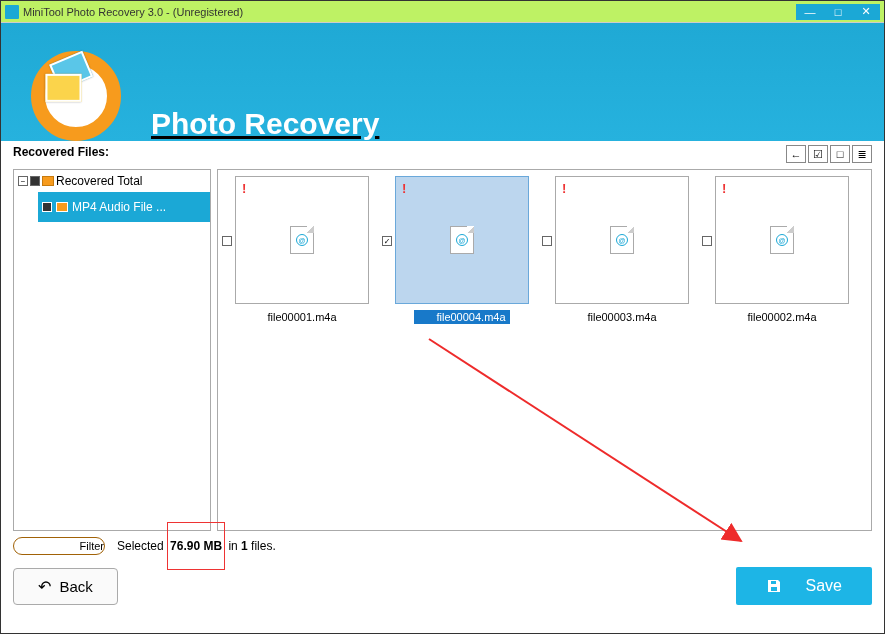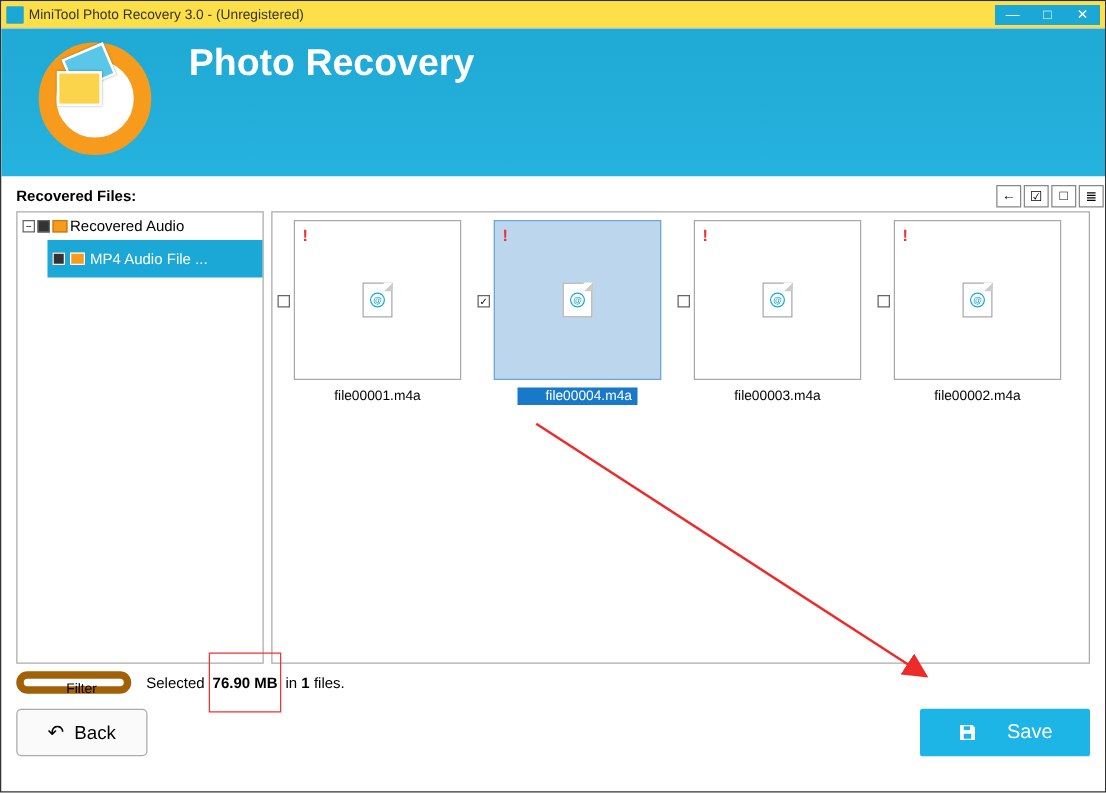--- a/index.html
+++ b/index.html
@@ -1,38 +1,38 @@
 <!DOCTYPE html>
 <html><head>
   <meta charset="utf-8">
   <style>
     * { box-sizing: border-box; margin: 0; padding: 0; font-family: Arial, sans-serif; }
     body { width: 885px; height: 634px; border: 1px solid #333; background: #fff; overflow: hidden; position: relative; }
 
     
-    .titlebar { height: 22px; background: #fde047; display: flex; align-items: center; padding: 0 4px; font-size: 11px; color: #333; border-bottom: 1px solid #ccc; }
+    .titlebar { height: 22px; background: #bef264; display: flex; align-items: center; padding: 0 4px; font-size: 11px; color: #333; border-bottom: 1px solid #ccc; }
     .titlebar-icon { width: 14px; height: 14px; background: #1ba8d6; margin-right: 4px; border-radius: 1px; }
     .titlebar-title { flex: 1; }
     .win-controls { display: flex; gap: 0; }
     .win-btn { width: 28px; height: 16px; background: #1ba8d6; color: #fff; font-size: 11px; display: flex; align-items: center; justify-content: center; cursor: pointer; }
 
     
-    .header { height: 118px; background: linear-gradient(#1fa9d5, #26b2de); display: flex; align-items: flex-start; padding: 11px 30px; position: relative; }
+    .header { height: 118px; background: linear-gradient(#1fa9d5, #26b2de); display: flex; align-items: flex-end; padding: 0 30px; position: relative; text-decoration: underline; }
     .logo-wrap { width: 90px; height: 90px; position: relative; margin-right: 30px; }
     .lifering { width: 90px; height: 90px; border-radius: 50%; background: #fff; border: 14px solid #f79b1d; position: absolute; }
     .lifering::before, .lifering::after { content: ""; position: absolute; background: #fff; border-radius: 2px; }
     .photos { position: absolute; width: 55px; height: 55px; top: 5px; left: 18px; transform: rotate(-8deg); }
     .photo { position: absolute; border: 2px solid #fff; box-shadow: 0 0 2px rgba(0,0,0,.3); }
     .p1 { width: 36px; height: 28px; background: #5ac6e8; top: 0; left: 6px; transform: rotate(-15deg); }
     .p2 { width: 36px; height: 28px; background: #fbd44b; top: 16px; left: -4px; transform: rotate(8deg); }
     .header-title { font-size: 30px; font-weight: bold; color: #fff; }
     .register-btn { margin-left: 160px; margin-top: 60px; padding: 4px 12px; border: 1px solid #fff; color: #fff; font-size: 12px; border-radius: 2px; background: transparent; cursor: pointer; position: absolute; left: 300px; top: 90px; }
 
     
-    .mid { padding: 4px 1px 0 12px; display: flex; align-items: center; justify-content: space-between; height: 28px; }
+    .mid { padding: 4px 12px 0 12px; display: flex; justify-content: space-between; height: 28px; }
     .section-label { font-size: 12px; font-weight: bold; }
     .view-controls { display: flex; gap: 2px; }
     .view-btn { width: 20px; height: 18px; border: 1px solid #888; background: #fff; cursor: pointer; display: flex; align-items: center; justify-content: center; font-size: 11px; }
 
     
     .content { display: flex; padding: 0 12px; gap: 6px; height: 362px; }
     .sidebar { width: 198px; border: 1px solid #aaa; background: #fff; font-size: 12px; }
     .tree-root { padding: 4px 4px; display: flex; align-items: center; gap: 2px; }
     .tree-toggle { width: 10px; height: 10px; border: 1px solid #666; font-size: 8px; display: flex; align-items: center; justify-content: center; }
     .tree-check { width: 10px; height: 10px; border: 1px solid #666; background: #333; display: inline-block; }
@@ -51,21 +51,21 @@
     .file-glyph::before { content: ""; position: absolute; top: -1px; right: -1px; width: 7px; height: 7px; background: linear-gradient(135deg,#fff 50%,#ccc 50%); }
     .file-glyph-inner { width: 12px; height: 12px; border: 1.5px solid #1ba8d6; border-radius: 50%; display: flex; align-items: center; justify-content: center; color: #1ba8d6; font-size: 7px; font-weight: bold; }
     .file-name { font-size: 11px; margin-top: 6px; padding: 1px 4px; }
     .file-name.selected { background: #1879c9; color: #fff; padding-left: 22px; }
 
     
     .arrow { position: absolute; top: 330px; left: 420px; pointer-events: none; }
 
     
     .status { display: flex; align-items: center; padding: 6px 12px 0 12px; font-size: 12px; gap: 12px; }
-    .filter-btn { width: 92px; height: 18px; border: 6px solid #a16207; border-radius: 10px; background: #fff; font-size: 11px; text-align: left; line-height: 16px; cursor: pointer; padding-left: 34px; }
+    .filter-btn { width: 92px; height: 18px; border: 1px solid #a16207; border-radius: 10px; background: #fff; font-size: 11px; text-align: right; line-height: 16px; cursor: pointer; padding-left: 34px; }
     .status-mid { flex: 1; }
     .hl-box { border: 1px solid #e33; padding: 16px 2px; }
 
     
     .bottom { display: flex; justify-content: space-between; align-items: center; padding: 12px 12px; }
     .back-btn { border: 1px solid #aaa; border-radius: 4px; padding: 8px 24px; font-size: 15px; background: #fafafa; cursor: pointer; display: flex; align-items: center; gap: 8px; }
     .back-icon { font-size: 16px; }
     .save-btn { background: #1db5e6; color: #fff; border: none; border-radius: 2px; padding: 10px 30px; font-size: 16px; cursor: pointer; display: flex; align-items: center; gap: 24px; }
     .save-icon { width: 16px; height: 16px; }
   </style>
@@ -103,21 +103,21 @@
     <div class="view-btn">≣</div>
   </div>
 </div>
 
 <div class="content">
   <div class="sidebar">
     <div class="tree-root">
       <span class="tree-toggle">−</span>
       <span class="tree-check"></span>
       <span class="tree-icon"></span>
-      <span>Recovered Audio</span>
+      <span>Recovered Total</span>
     </div>
     <div class="tree-child">
       <span class="tree-check"></span>
       <span class="child-icon"></span>
       <span>MP4 Audio File ...</span>
     </div>
   </div>
 
   <div class="file-grid">
 

